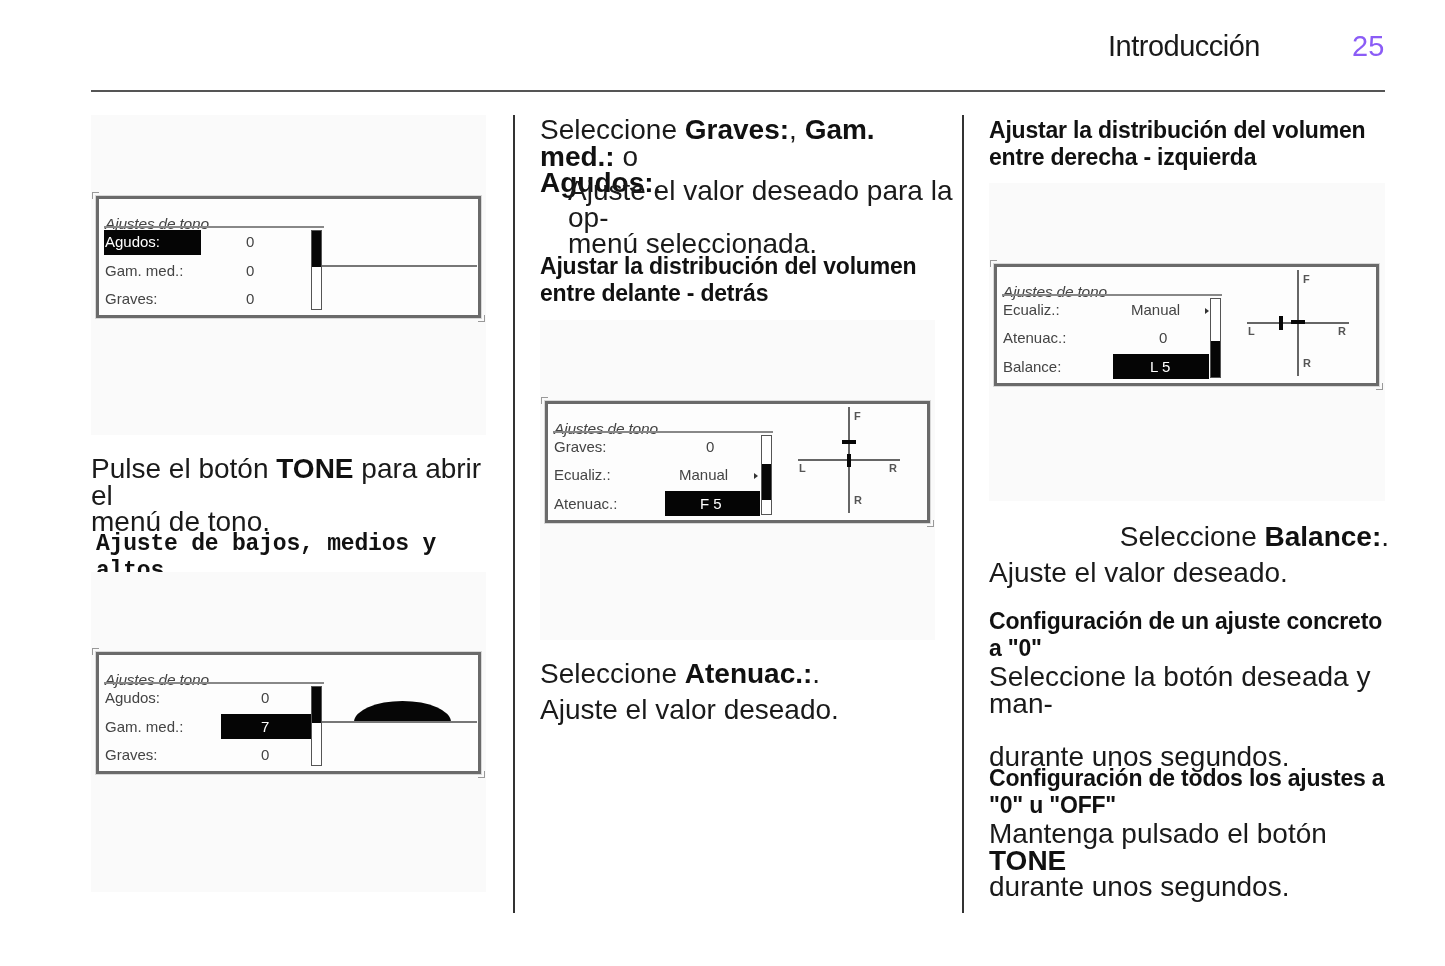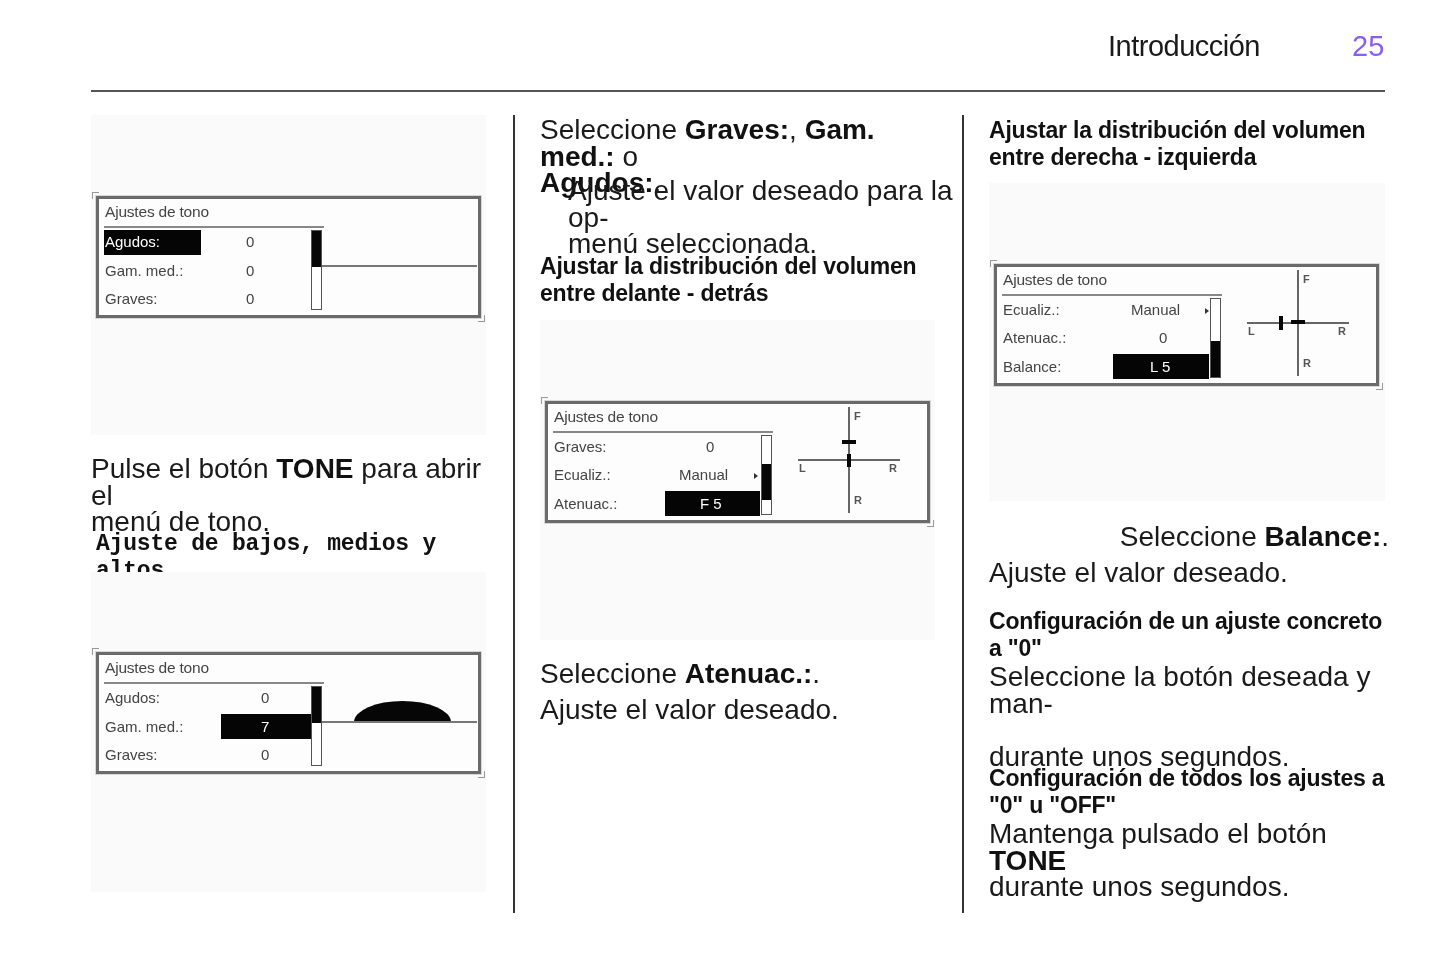--- a/index.html
+++ b/index.html
@@ -16,21 +16,21 @@
     .txt b { font-weight: 700; color: #111; }
     .heading { position: absolute; font-size: 23px; line-height: 26.5px; font-weight: 700; color: #111; letter-spacing: -0.2px; }
 
     .img-panel { position: absolute; background: #fafafa; }
 
     
     .screen { position: absolute; border: 3px solid #6a6a6a; background: #fdfdfd; box-shadow: 0 0 0 1px #d8d8d8; }
     .screen::before, .screen::after { content: ""; position: absolute; width: 6px; height: 6px; border-left: 1px solid #999; border-top: 1px solid #999; }
     .screen::before { left: -7px; top: -7px; }
     .screen::after { right: -7px; bottom: -7px; border-left: none; border-top: none; border-right: 1px solid #999; border-bottom: 1px solid #999; }
-    .scr-title { position: absolute; left: 6px; top: 4px; font-size: 15.5px; color: #444; letter-spacing: -0.2px; }
+    .scr-title { position: absolute; left: 6px; top: 16px; font-size: 15.5px; color: #444; letter-spacing: -0.2px; font-style: italic; }
     .scr-rule { position: absolute; left: 5px; top: 27px; height: 2px; background: #888; }
     .scr-row { position: absolute; left: 5px; height: 24px; font-size: 15px; color: #444; }
     .scr-label { position: absolute; left: 1px; top: 3px; white-space: nowrap; }
     .scr-value { position: absolute; top: 3px; text-align: center; white-space: nowrap; }
     .hl { position: absolute; background: #050505; }
     .hl-text { color: #ffffff; }
     .arrow { position: absolute; width: 0; height: 0; border-top: 3px solid transparent; border-bottom: 3px solid transparent; border-left: 4px solid #333; }
     .scrollbar { position: absolute; width: 11px; border: 1.5px solid #555; background: #fff; }
     .scroll-thumb { position: absolute; left: 0; right: 0; background: #060606; }
     .eq-line { position: absolute; height: 2px; background: #777; }

